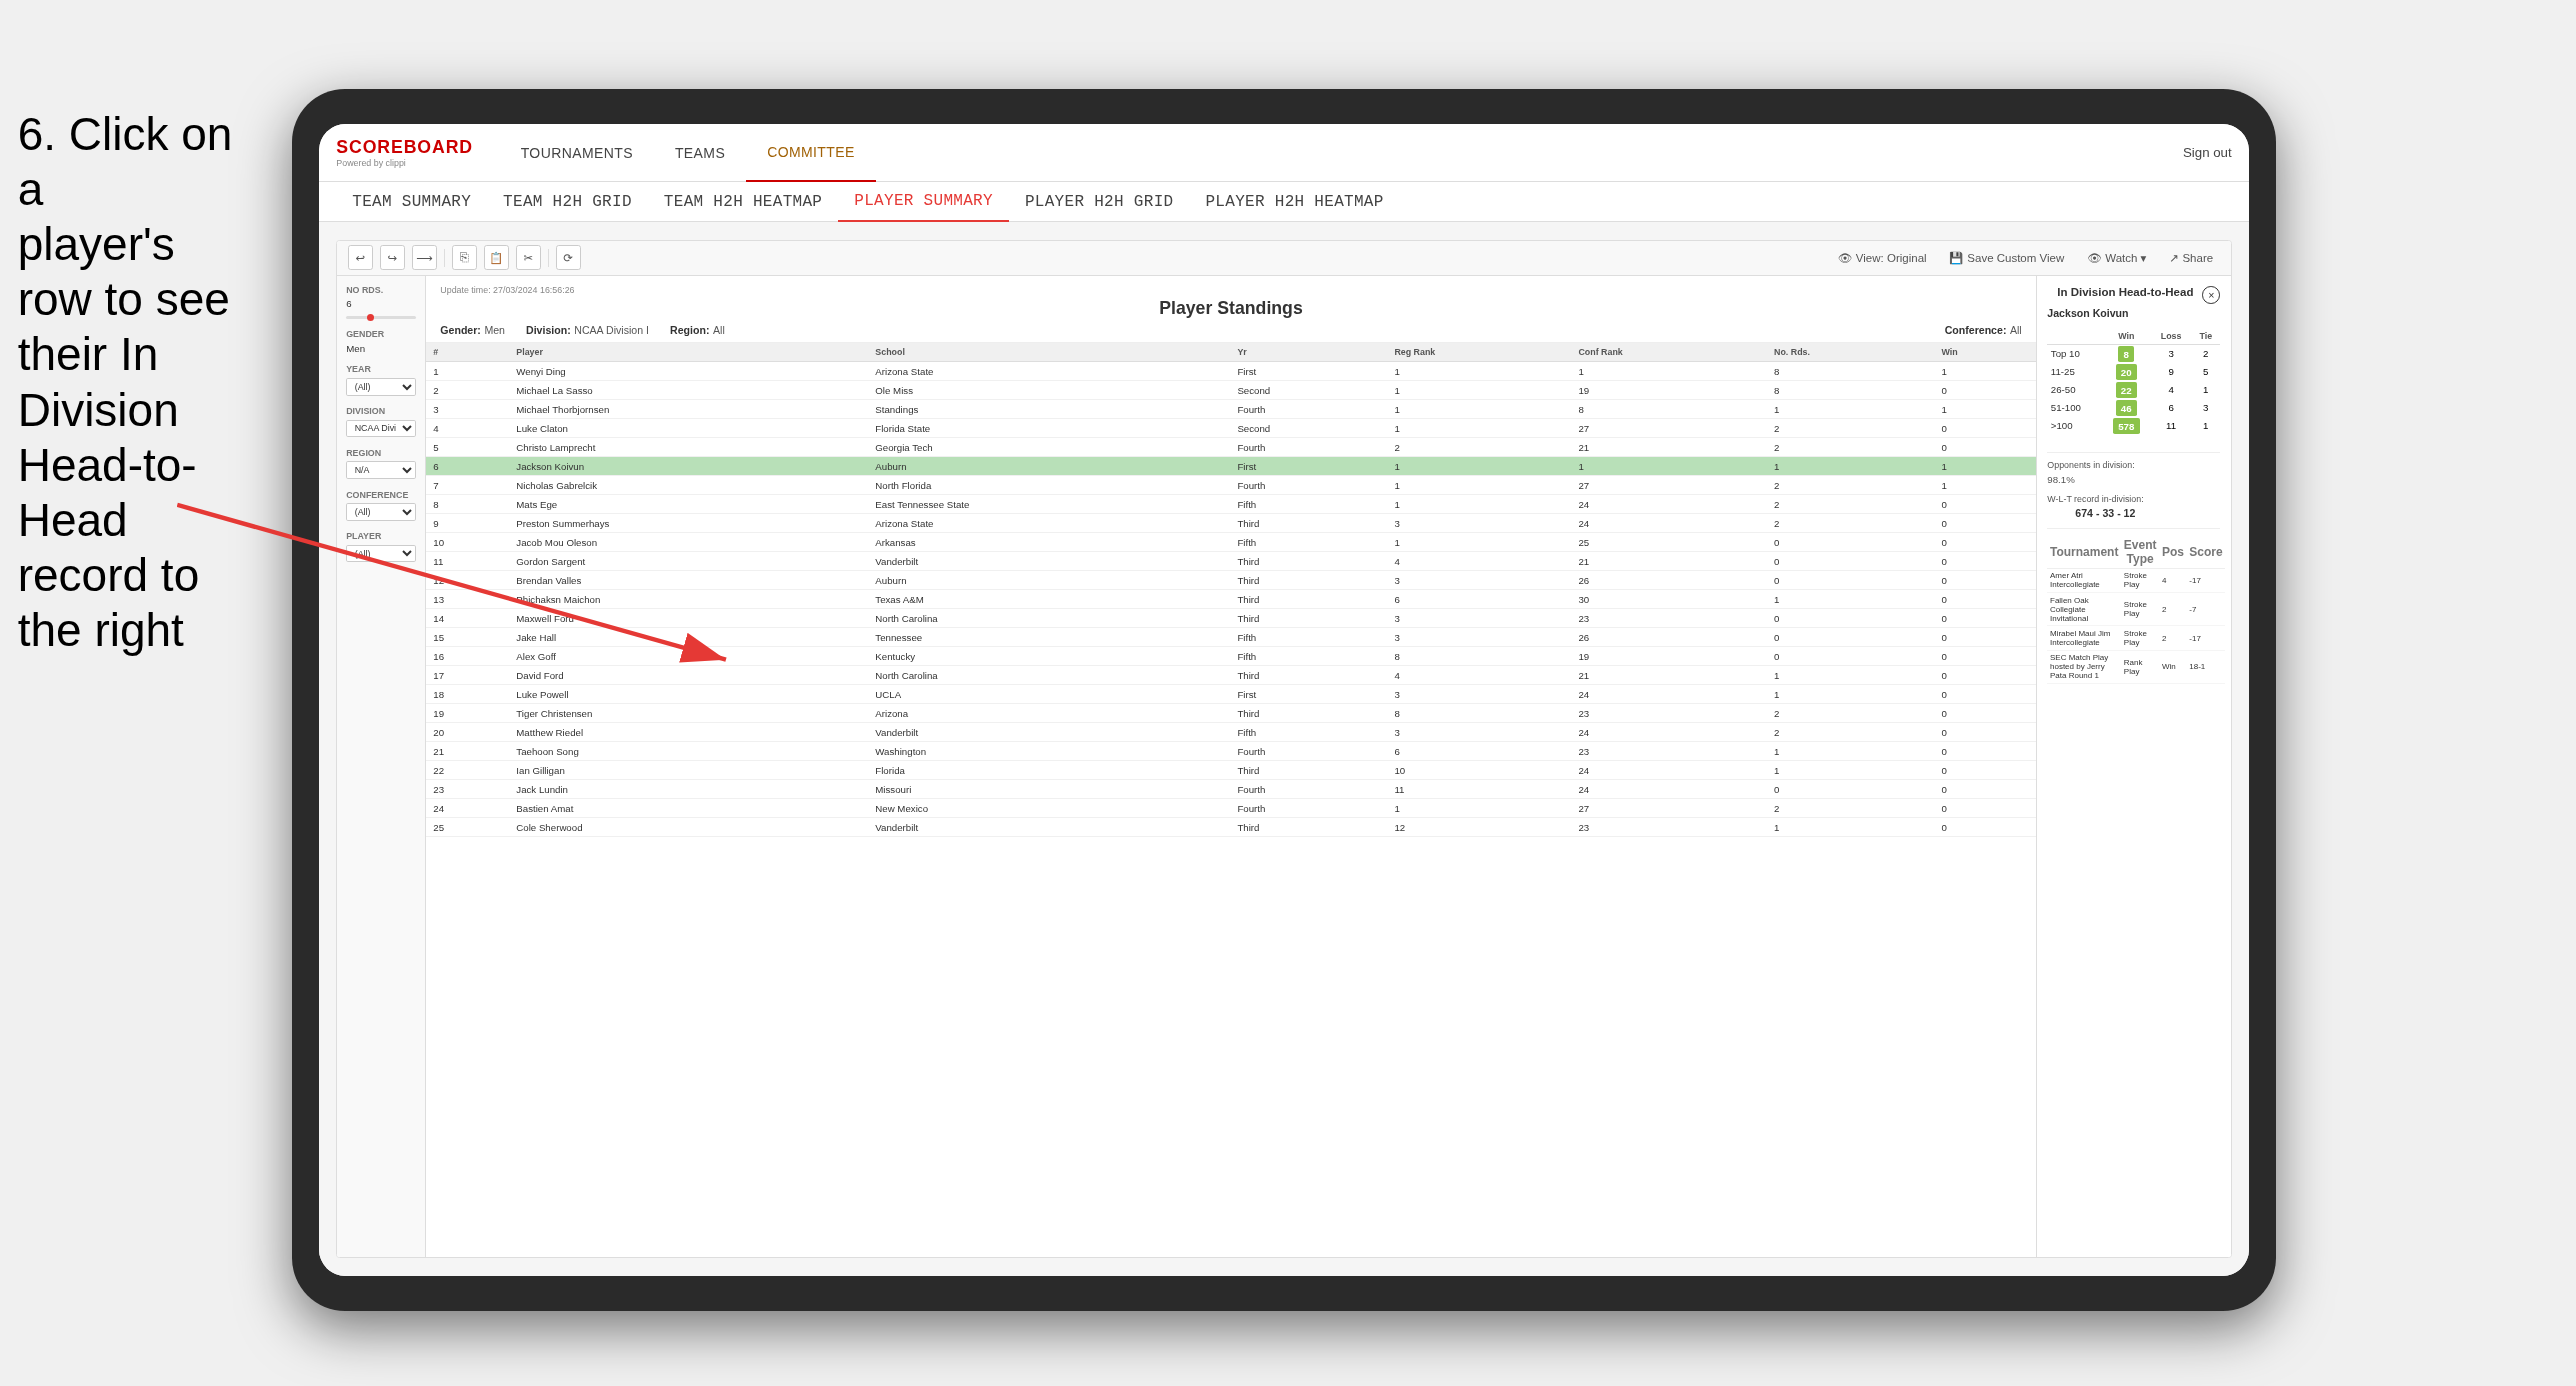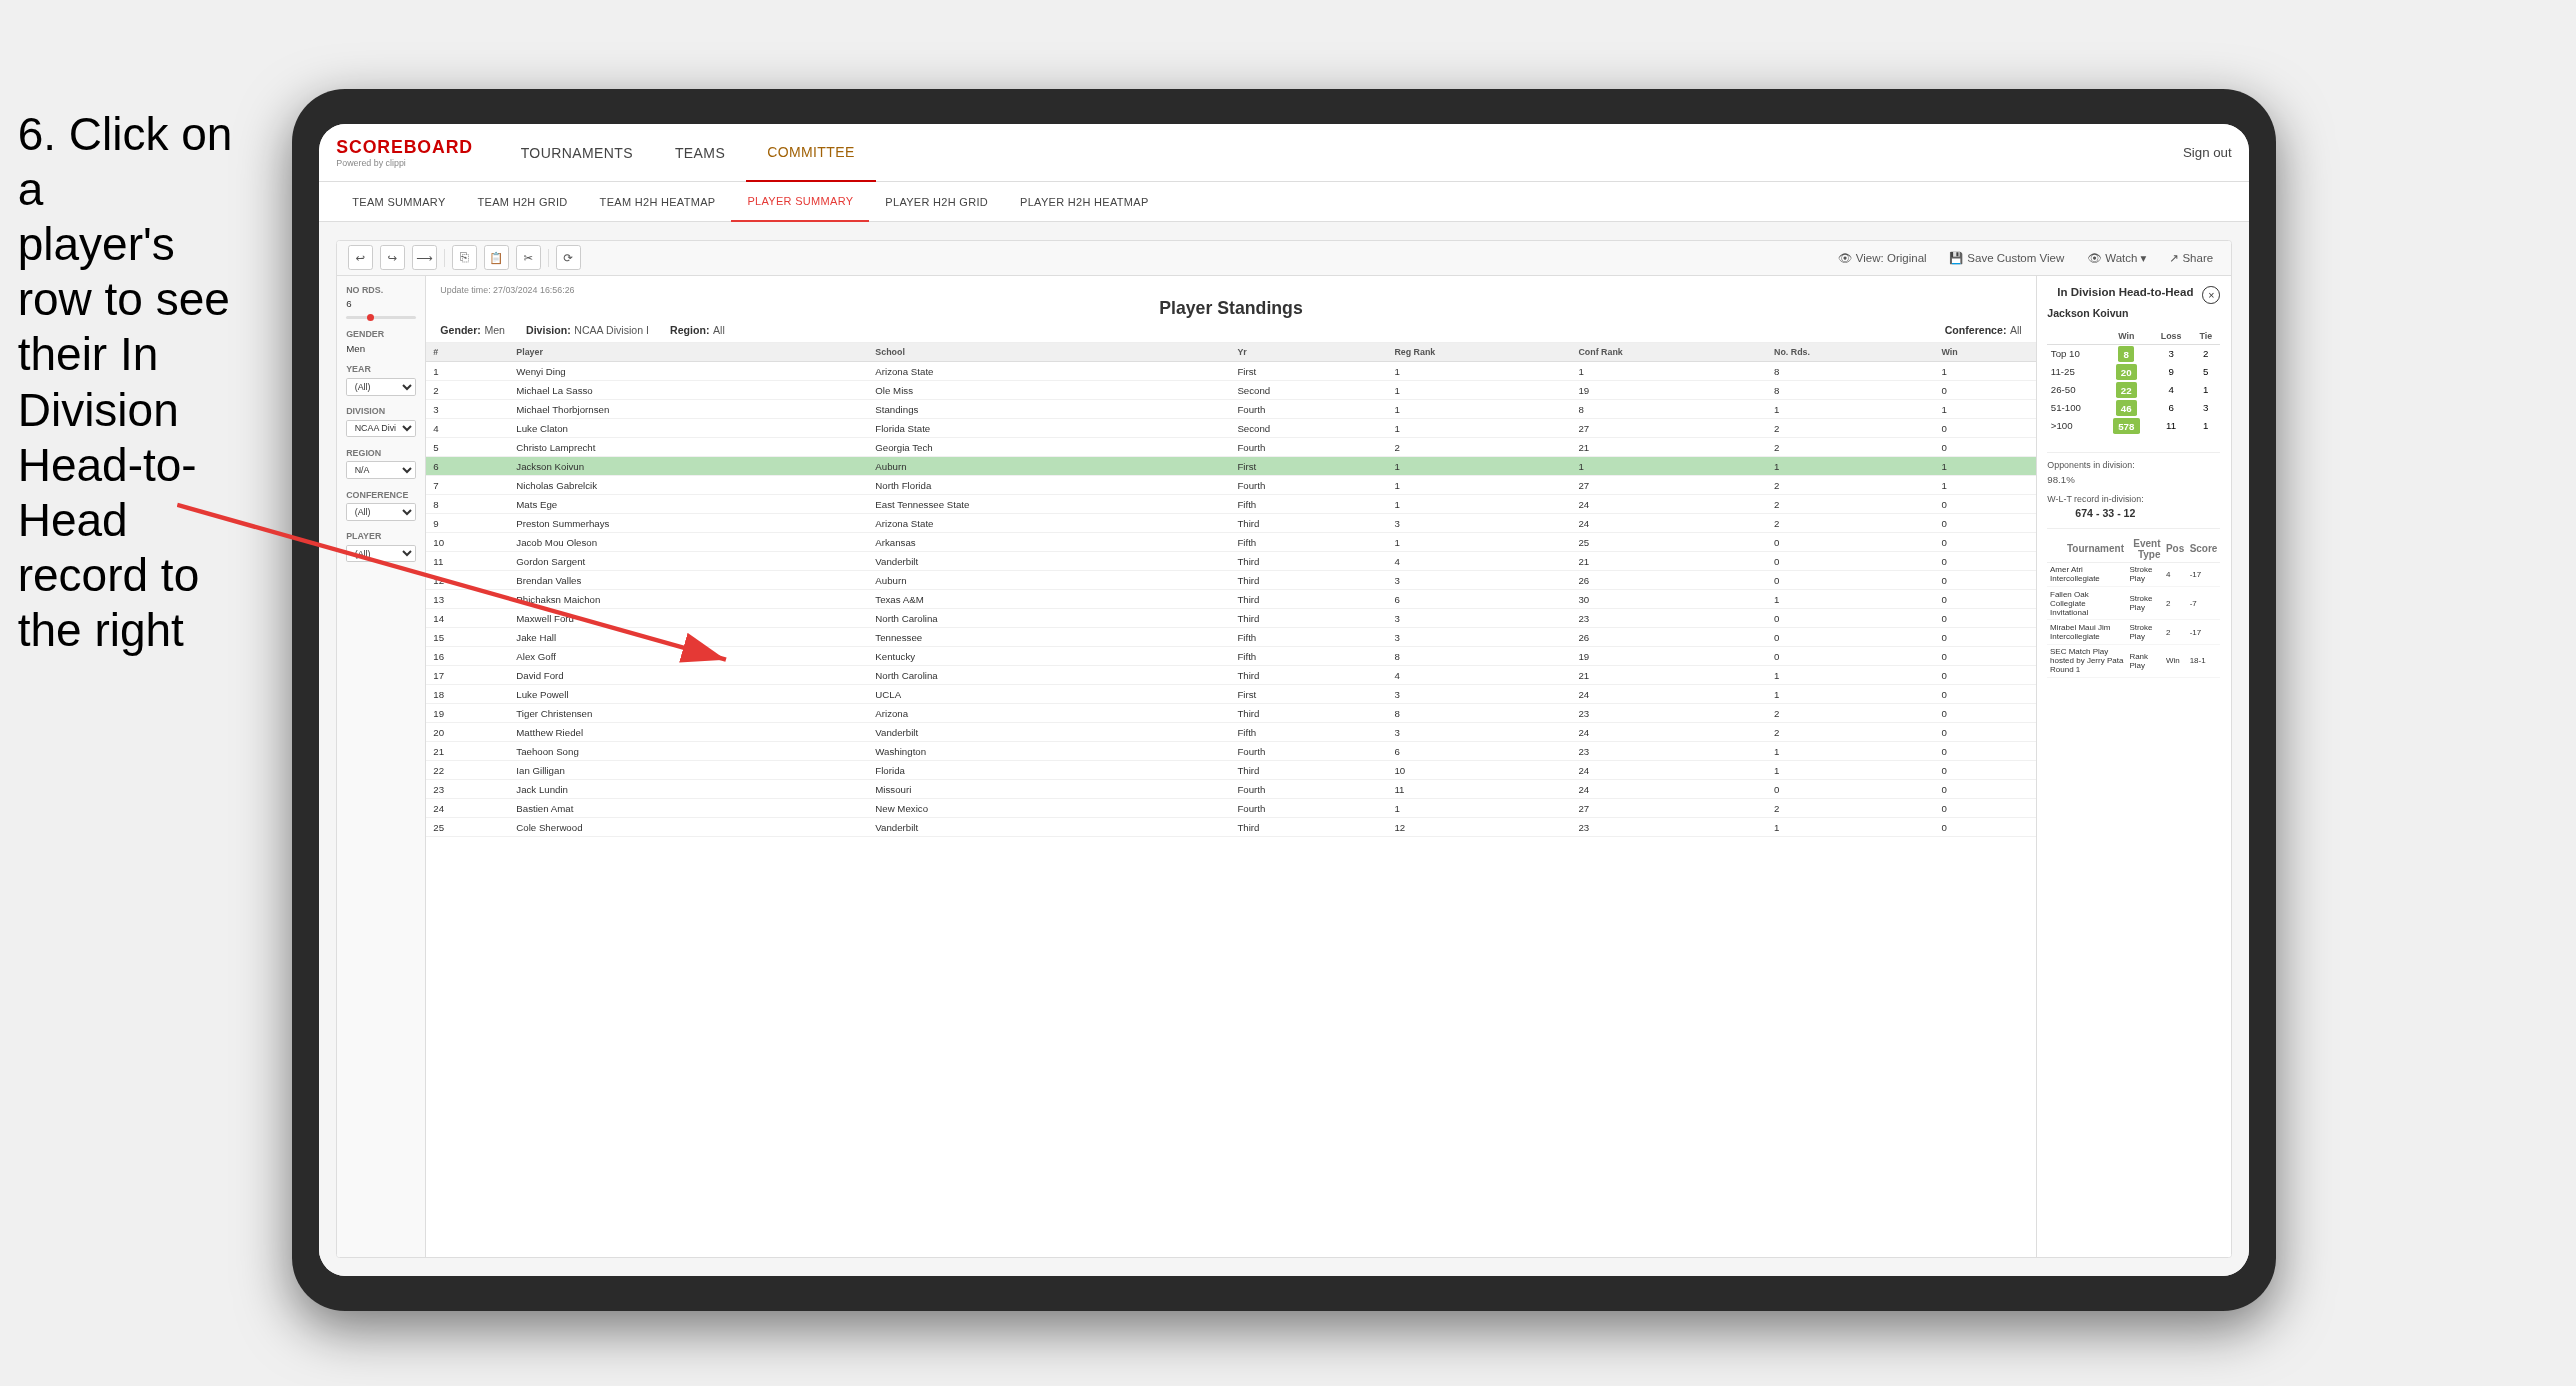--- a/index.html
+++ b/index.html
@@ -123,26 +123,27 @@
       padding: 0 17.7px;
       height: 40px;
       flex-shrink: 0;
     }
 
     .sub-nav-item {
       padding: 0 16px;
       height: 40px;
       display: flex;
       align-items: center;
-      font-size: 11px;
+      font-size: 16px;
       color: #444;
       cursor: pointer;
       font-weight: 500;
       text-transform: uppercase;
       letter-spacing: 0.3px;
+      font-family: Liberation Mono, monospace;
     }
 
     .sub-nav-item.active {
       color: #e53935;
       border-bottom: 2.7px solid #e53935;
     }
 
     
     .main-content {
       flex: 1;
@@ -441,23 +442,23 @@
       color: #555;
       margin-bottom: 8.9px;
     }
 
     .h2h-tournaments-table {
       width: 100%;
       border-collapse: collapse;
     }
 
     .h2h-tournaments-table thead th {
-      font-size: 10px;
+      font-size: 12px;
       color: #777;
-      text-align: right;
+      text-align: center;
       padding: 1.8px 2.7px;
       border-bottom: 0.9px solid #eee;
       margin-top: 47px;
     }
 
     .h2h-tournaments-table tbody td {
       font-size: 8px;
       color: #333;
       padding: 2.7px 2.7px;
       border-bottom: 0.9px solid #f5f5f5;

